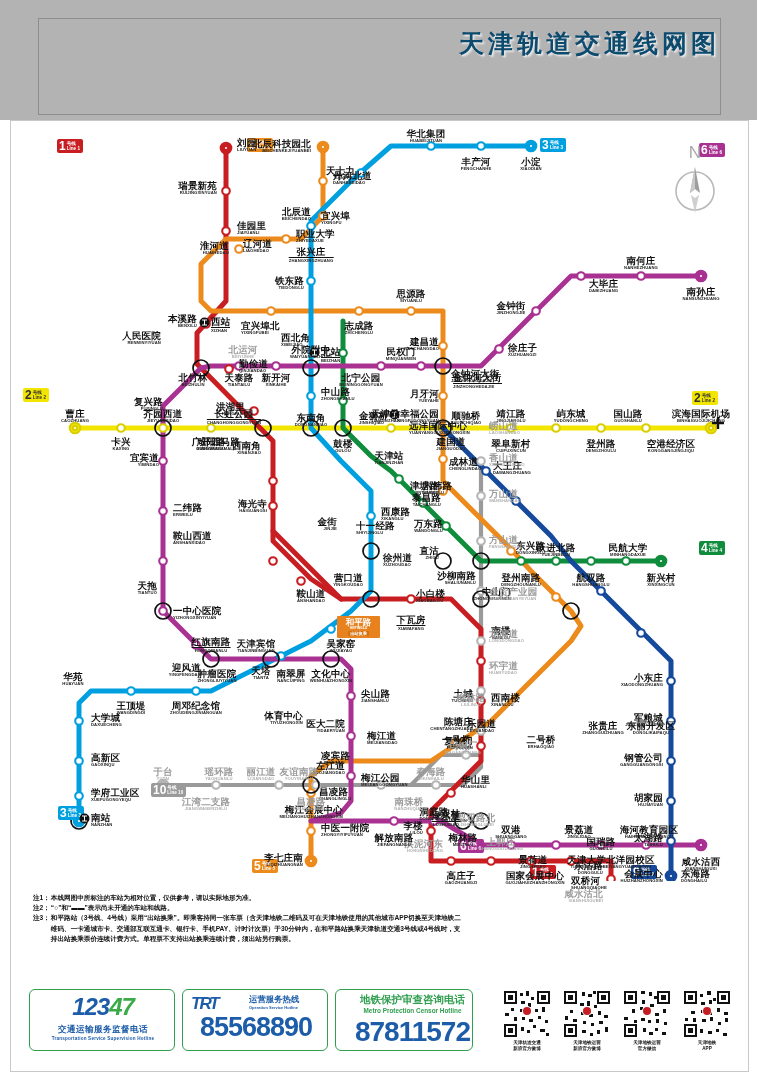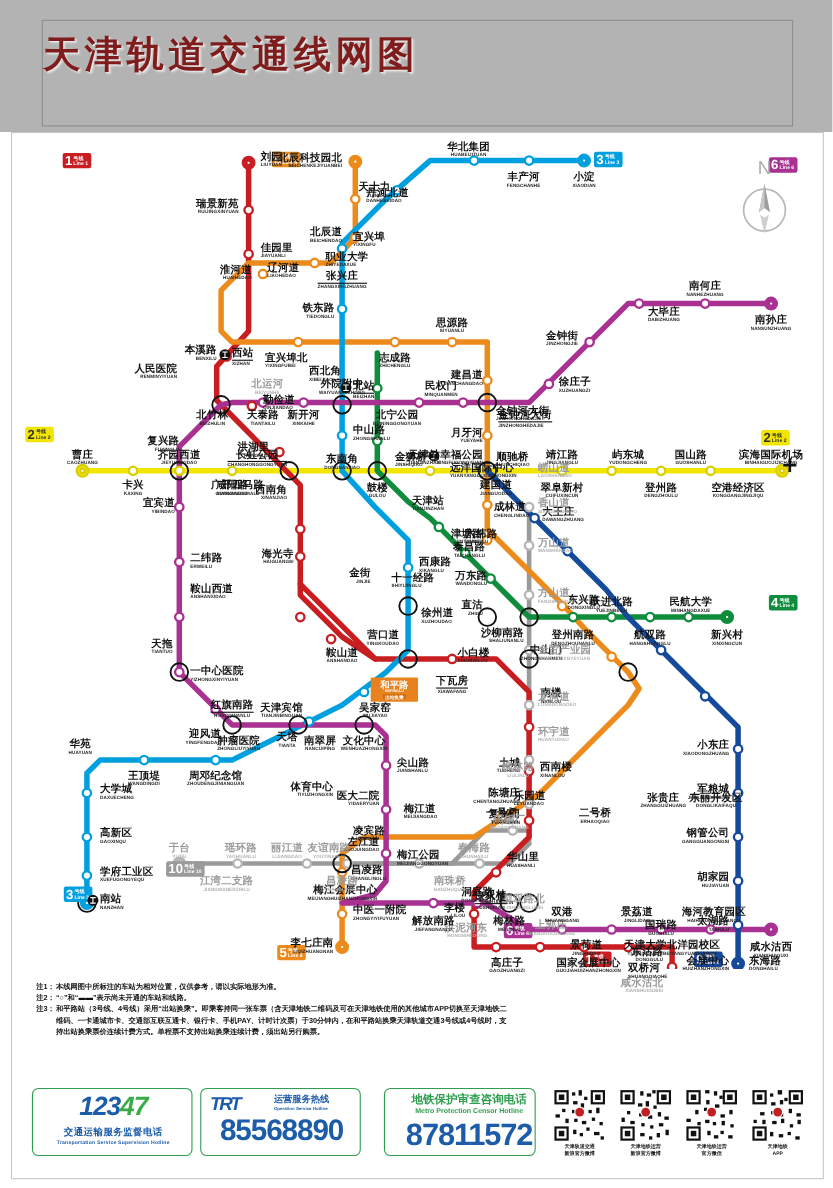--- a/index.html
+++ b/index.html
@@ -2,21 +2,21 @@
 <html><head>
 <meta charset="utf-8">
 <style>
   html,body{margin:0;padding:0;background:#fff;}
   body{font-family:"Liberation Sans","DejaVu Sans",sans-serif;}
   #page{position:relative;width:757px;height:1080px;background:#ffffff;overflow:hidden;}
 
   
   #header-band{position:absolute;left:0;top:0;width:757px;height:120px;background:#b3b3b3;}
   #header-inner{position:absolute;left:38px;top:18px;width:681px;height:95px;background:#b3b3b3;border:1px solid #8d8d8d;}
-  #title-cn{position:absolute;left:0;top:8px;width:681px;text-align:left;font-size:34px;font-weight:bold;color:#7f1d1d;letter-spacing:4px;
+  #title-cn{position:absolute;left:0;top:8px;width:681px;text-align:right;font-size:25px;font-weight:bold;color:#0c4a6e;letter-spacing:4px;
             text-shadow:1px 1px 0 #e6e6e6,2px 2px 2px rgba(255,255,255,.55);}
   #title-en{position:absolute;left:0;top:55px;width:681px;text-align:center;font-size:21px;font-weight:bold;color:#1a1a1a;letter-spacing:.5px;
             text-shadow:1px 1px 0 #e6e6e6,2px 2px 2px rgba(255,255,255,.55);}
 
   
   #map-frame{position:absolute;left:10px;top:120px;width:737px;height:950px;background:#fff;border:1px solid #c8c8c8;}
   #map-canvas{position:absolute;left:0;top:0;width:737px;height:760px;}
   svg{position:absolute;left:0;top:0;}
 
   
@@ -51,21 +51,21 @@
   #notes{position:absolute;left:22px;top:772px;width:430px;}
   .note{font-size:6.6px;color:#111;line-height:1.55;font-weight:bold;display:flex;}
   .note .k{flex:0 0 auto;margin-right:1px;}
   .note .v{flex:1 1 auto;}
 
   
   #footer{position:absolute;left:18px;top:868px;width:700px;height:68px;}
   .fbox{position:absolute;top:0;height:62px;border:1.6px solid #2f9e4f;border-radius:6px;background:#fff;box-sizing:border-box;}
   #f1{left:0;width:146px;}
   #f2{left:153px;width:146px;}
-  #f3{left:320px;width:138px;}
+  #f3{left:306px;width:138px;}
   #f1 .big{position:absolute;left:0;top:3px;width:146px;text-align:center;font-size:24px;font-weight:bold;font-style:italic;letter-spacing:-1px;}
   #f1 .big .b{color:#1c5ca8;} #f1 .big .g{color:#3bab4a;}
   #f1 .l1{position:absolute;left:0;top:34px;width:146px;text-align:center;font-size:8.6px;font-weight:bold;color:#1c5ca8;letter-spacing:.4px;}
   #f1 .l2{position:absolute;left:0;top:46px;width:146px;text-align:center;font-size:4.6px;font-weight:bold;color:#1c5ca8;letter-spacing:.2px;}
   #f2 .logo{position:absolute;left:8px;top:4px;font-size:17px;font-weight:bold;font-style:italic;color:#1c5ca8;letter-spacing:-2px;}
   #f2 .t1{position:absolute;left:66px;top:4px;font-size:8.4px;font-weight:bold;color:#1c5ca8;}
   #f2 .t2{position:absolute;left:66px;top:15px;font-size:4px;font-weight:bold;color:#1c5ca8;}
   #f2 .num{position:absolute;left:0;top:22px;width:146px;text-align:center;font-size:27px;font-weight:bold;color:#1c5ca8;letter-spacing:-1px;}
   #f3 .t1{position:absolute;left:0;top:3px;width:153px;text-align:center;font-size:10.5px;font-weight:bold;color:#2f9e4f;}
   #f3 .t2{position:absolute;left:0;top:17px;width:153px;text-align:center;font-size:6.4px;font-weight:bold;color:#2f9e4f;}

